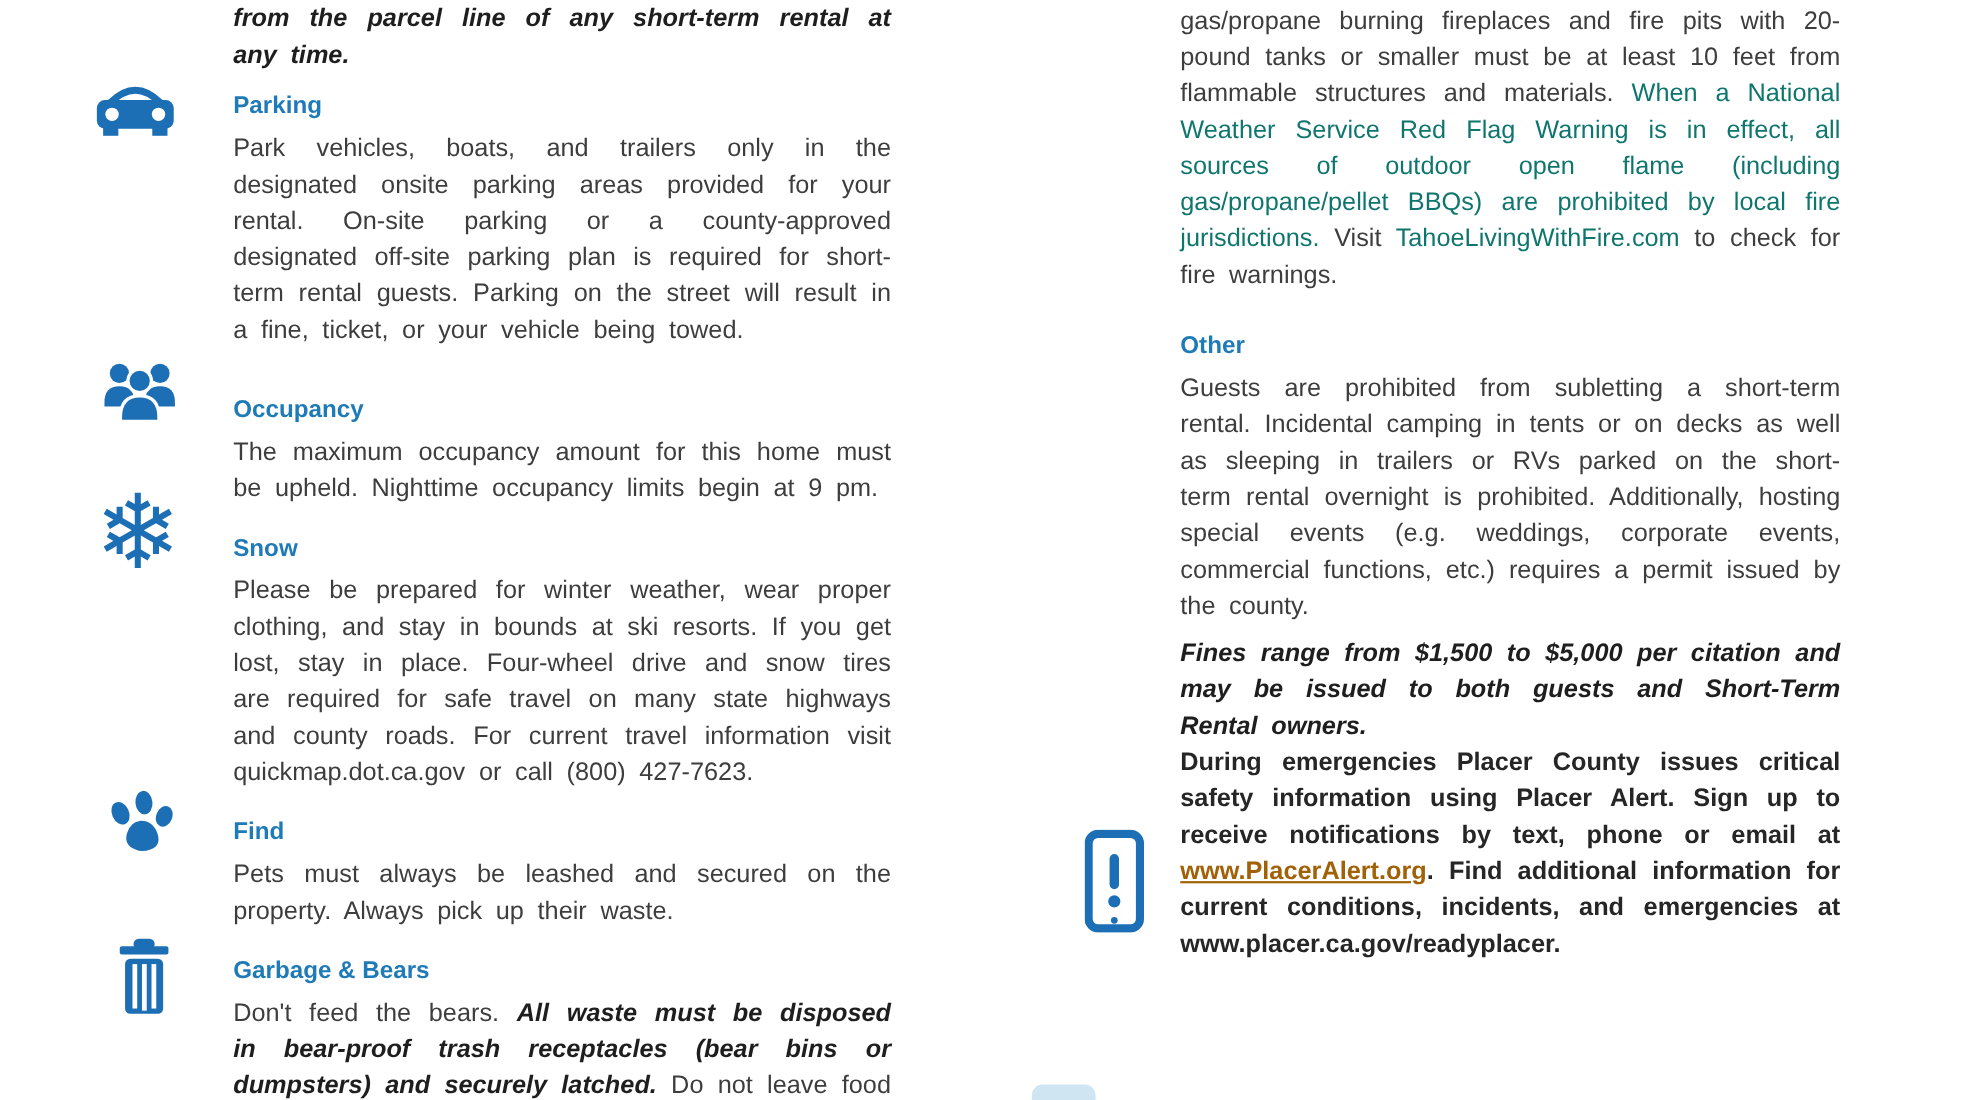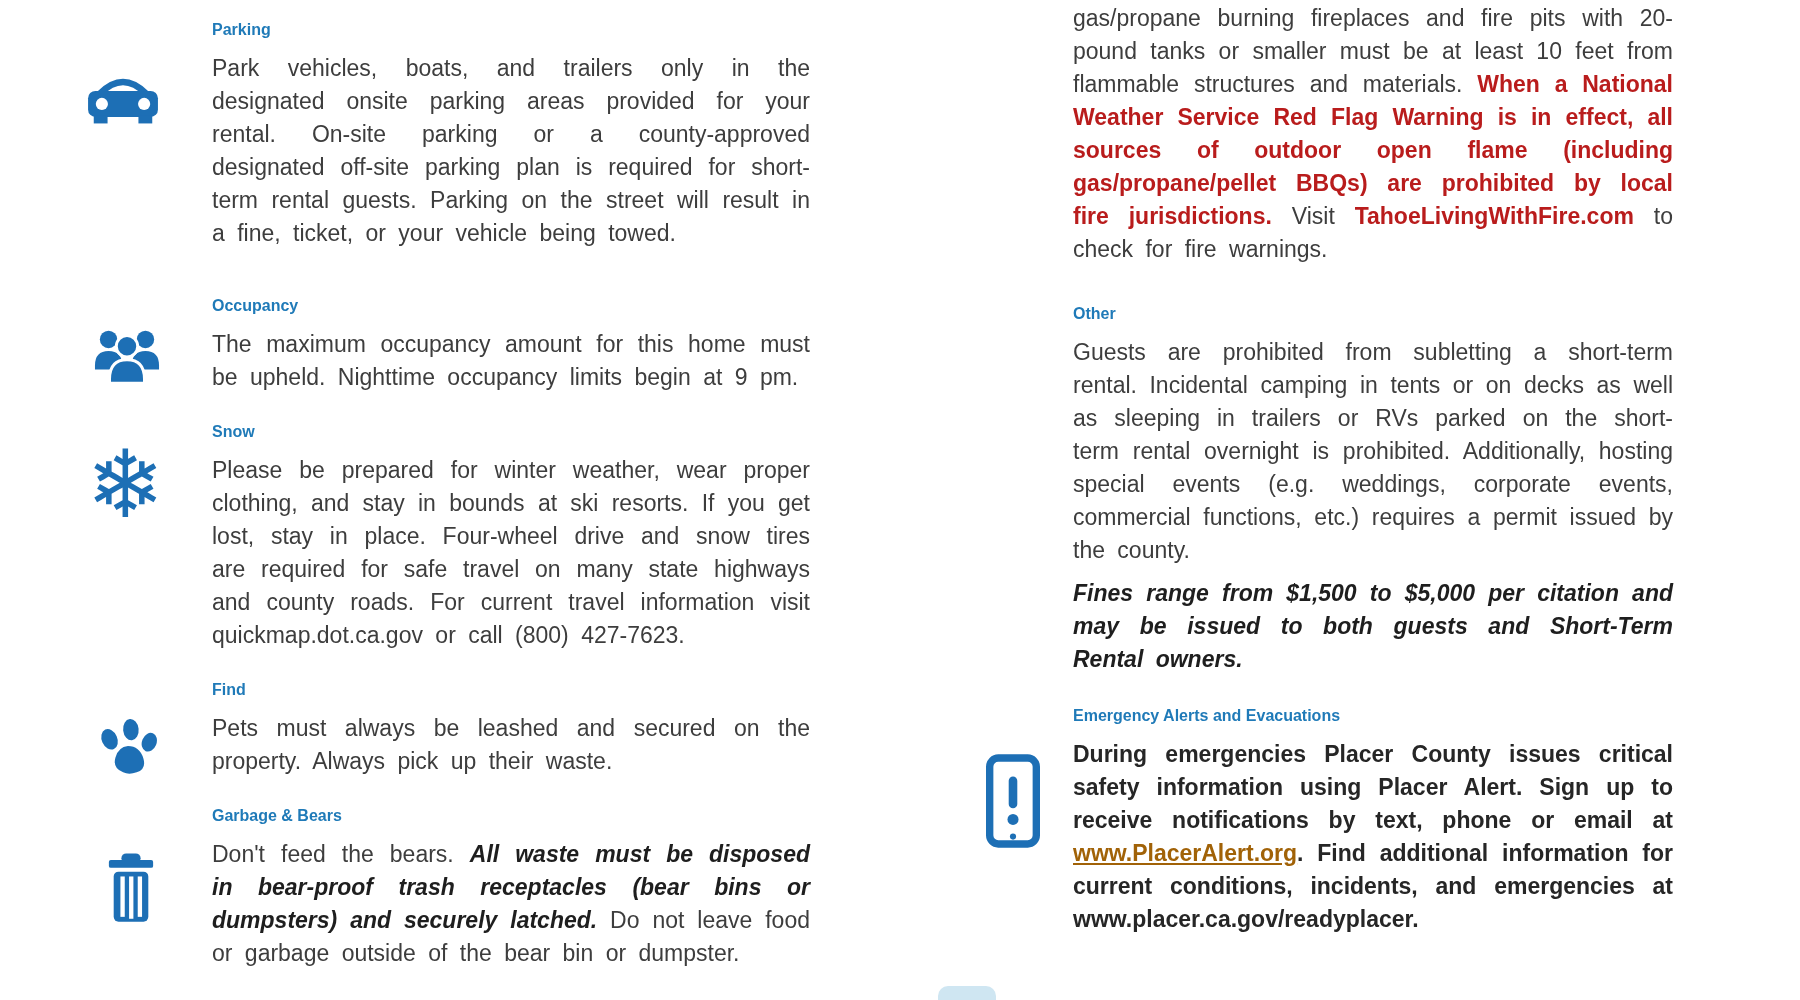--- a/index.html
+++ b/index.html
@@ -7,41 +7,41 @@
     position:relative;width:1800px;height:1000px;overflow:hidden;background:#ffffff;
     font-family:"Liberation Sans","DejaVu Sans",sans-serif;color:#3d3d3d;
   }
   .col{position:absolute;top:0;}
   #left-col{left:212px;width:598px;}
   #right-col{left:1073px;width:600px;padding-top:2px;}
   .para{
     font-size:23px;line-height:33px;text-align:justify;margin:0;word-spacing:6px;color:#3d3d3d;
   }
   .heading{
-    font-size:16px;line-height:28px;font-weight:bold;color:#1F7AB8;margin:0;
+    font-size:22px;line-height:28px;font-weight:bold;color:#1F7AB8;margin:0;
   }
   
   #left-col .para.intro{margin-top:0;}
   #h-parking{margin-top:16px;}
   #h-occupancy{margin-top:42px;}
   #h-snow{margin-top:24px;}
   #h-pets{margin-top:24px;}
   #h-garbage{margin-top:24px;}
   #left-col .heading + .para{margin-top:8px;}
   
   #h-other{margin-top:34px;}
   #h-fines{margin-top:22px;}
   #h-emergency{margin-top:26px;}
   #right-col .heading + .para{margin-top:8px;}
   #right-col .para.first{margin-top:0;}
   #p-fines{margin-top:10px;}
   
   .seg-normal{}
   .seg-boldital{font-weight:bold;font-style:italic;color:#1e1e1e;}
-  .seg-redbold{font-weight:bold;color:#b91c1c;}
+  .seg-redbold{font-weight:normal;color:#0f766e;}
   .seg-bold{font-weight:bold;color:#262626;}
   .seg-link{font-weight:bold;color:#a16207;text-decoration:underline;}
   
   .icon{position:absolute;}
   #icon-car{left:84px;top:64px;}
   #icon-people{left:94px;top:324px;}
   #icon-snowflake{left:86px;top:438px;font-family:"DejaVu Sans",sans-serif;font-size:94px;line-height:1;color:#1D6FB5;}
   #icon-paw{left:96px;top:716px;}
   #icon-trash{left:106px;top:850px;}
   #icon-phone{left:986px;top:754px;}
@@ -109,20 +109,21 @@
       <rect x="3" y="3" width="38" height="70" rx="7" fill="#ffffff" stroke="#1D6FB5" stroke-width="6"></rect>
       <rect x="18.5" y="18" width="7" height="26" rx="3.5" fill="#1D6FB5"></rect>
       <circle cx="22" cy="53" r="4.5" fill="#1D6FB5"></circle>
       <circle cx="22" cy="67" r="2.5" fill="#1D6FB5"></circle>
     </svg>
   </div>
 
   <div class="icon" id="icon-clipped"></div>
 
   <div class="col" id="left-col">
+    <p class="para intro"><span class="seg-boldital">from the parcel line of any short-term rental at any time.</span></p>
 
     <p class="heading" id="h-parking">Parking</p>
     <p class="para"><span class="seg-normal">Park vehicles, boats, and trailers only in the designated onsite parking areas provided for your rental. On-site parking or a county-approved designated off-site parking plan is required for short-term rental guests. Parking on the street will result in a fine, ticket, or your vehicle being towed.</span></p>
 
     <p class="heading" id="h-occupancy">Occupancy</p>
     <p class="para"><span class="seg-normal">The maximum occupancy amount for this home must be upheld. Nighttime occupancy limits begin at 9 pm.</span></p>
 
     <p class="heading" id="h-snow">Snow</p>
     <p class="para"><span class="seg-normal">Please be prepared for winter weather, wear proper clothing, and stay in bounds at ski resorts. If you get lost, stay in place. Four-wheel drive and snow tires are required for safe travel on many state highways and county roads. For current travel information visit quickmap.dot.ca.gov or call (800) 427-7623.</span></p>
 
@@ -134,17 +135,16 @@
   </div>
 
   <div class="col" id="right-col">
     <p class="para first"><span class="seg-normal">gas/propane burning fireplaces and fire pits with 20-pound tanks or smaller must be at least 10 feet from flammable structures and materials. </span><span class="seg-redbold">When a National Weather Service Red Flag Warning is in effect, all sources of outdoor open flame (including gas/propane/pellet BBQs) are prohibited by local fire jurisdictions.</span><span class="seg-normal"> Visit </span><span class="seg-redbold">TahoeLivingWithFire.com</span><span class="seg-normal"> to check for fire warnings.</span></p>
 
     <p class="heading" id="h-other">Other</p>
     <p class="para"><span class="seg-normal">Guests are prohibited from subletting a short-term rental. Incidental camping in tents or on decks as well as sleeping in trailers or RVs parked on the short-term rental overnight is prohibited. Additionally, hosting special events (e.g. weddings, corporate events, commercial functions, etc.) requires a permit issued by the county.</span></p>
 
     <p class="para" id="p-fines"><span class="seg-boldital">Fines range from $1,500 to $5,000 per citation and may be issued to both guests and Short-Term Rental owners.</span></p>
 
-    <p class="heading" id="h-emergency">Emergency Alerts and Evacuations</p>
     <p class="para"><span class="seg-bold">During emergencies Placer County issues critical safety information using Placer Alert. Sign up to receive notifications by text, phone or email at </span><span class="seg-link">www.PlacerAlert.org</span><span class="seg-bold">. Find additional information for current conditions, incidents, and emergencies at www.placer.ca.gov/readyplacer.</span></p>
   </div>
 
 </div>
 
 </body></html>

